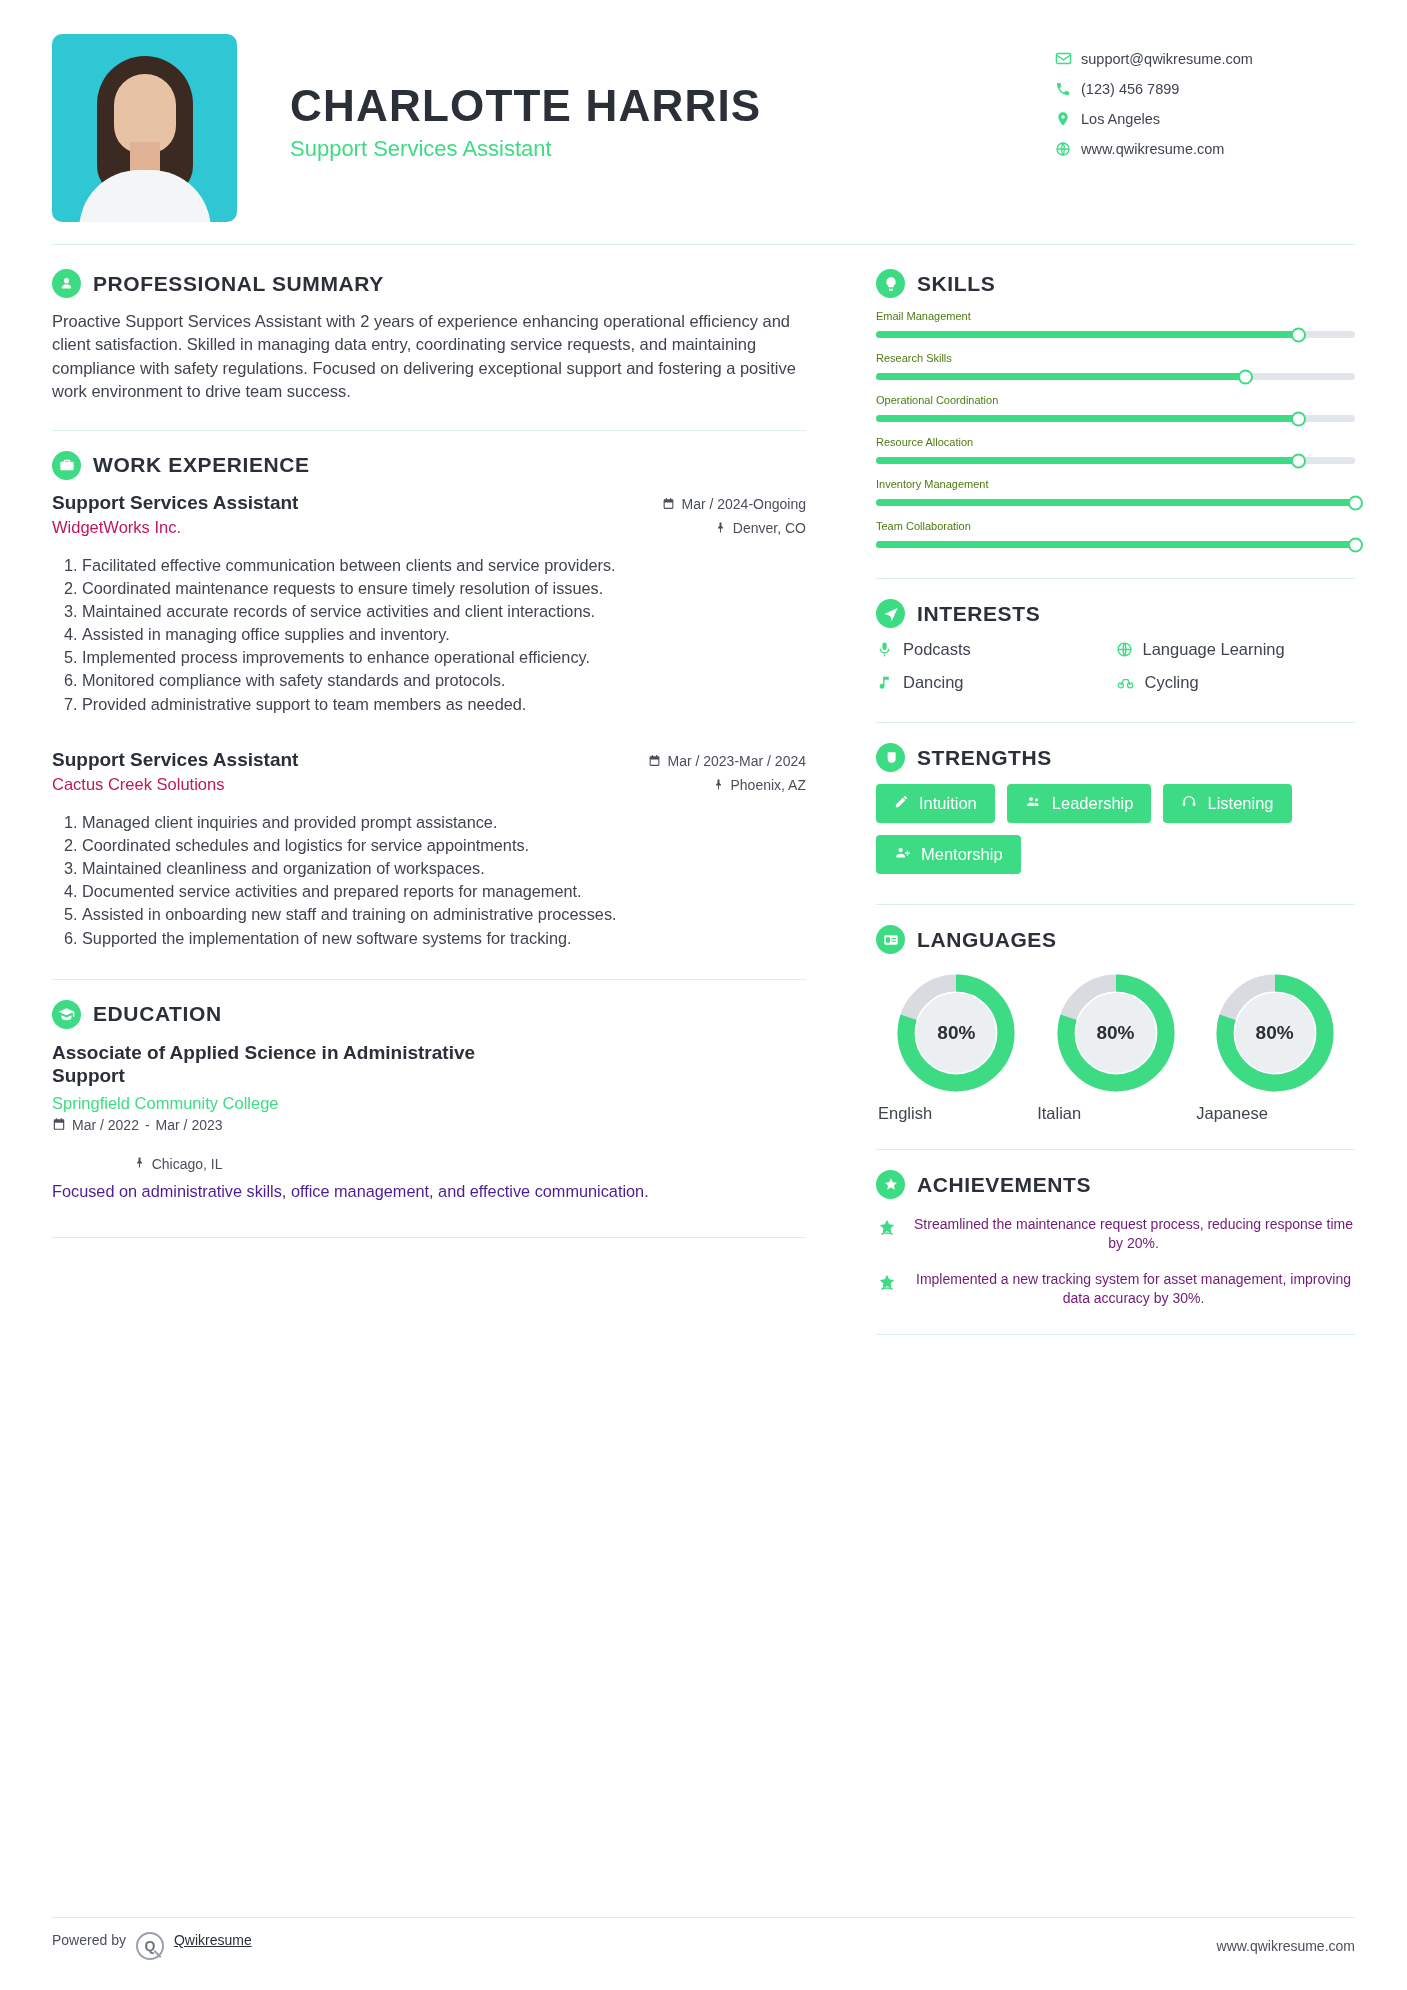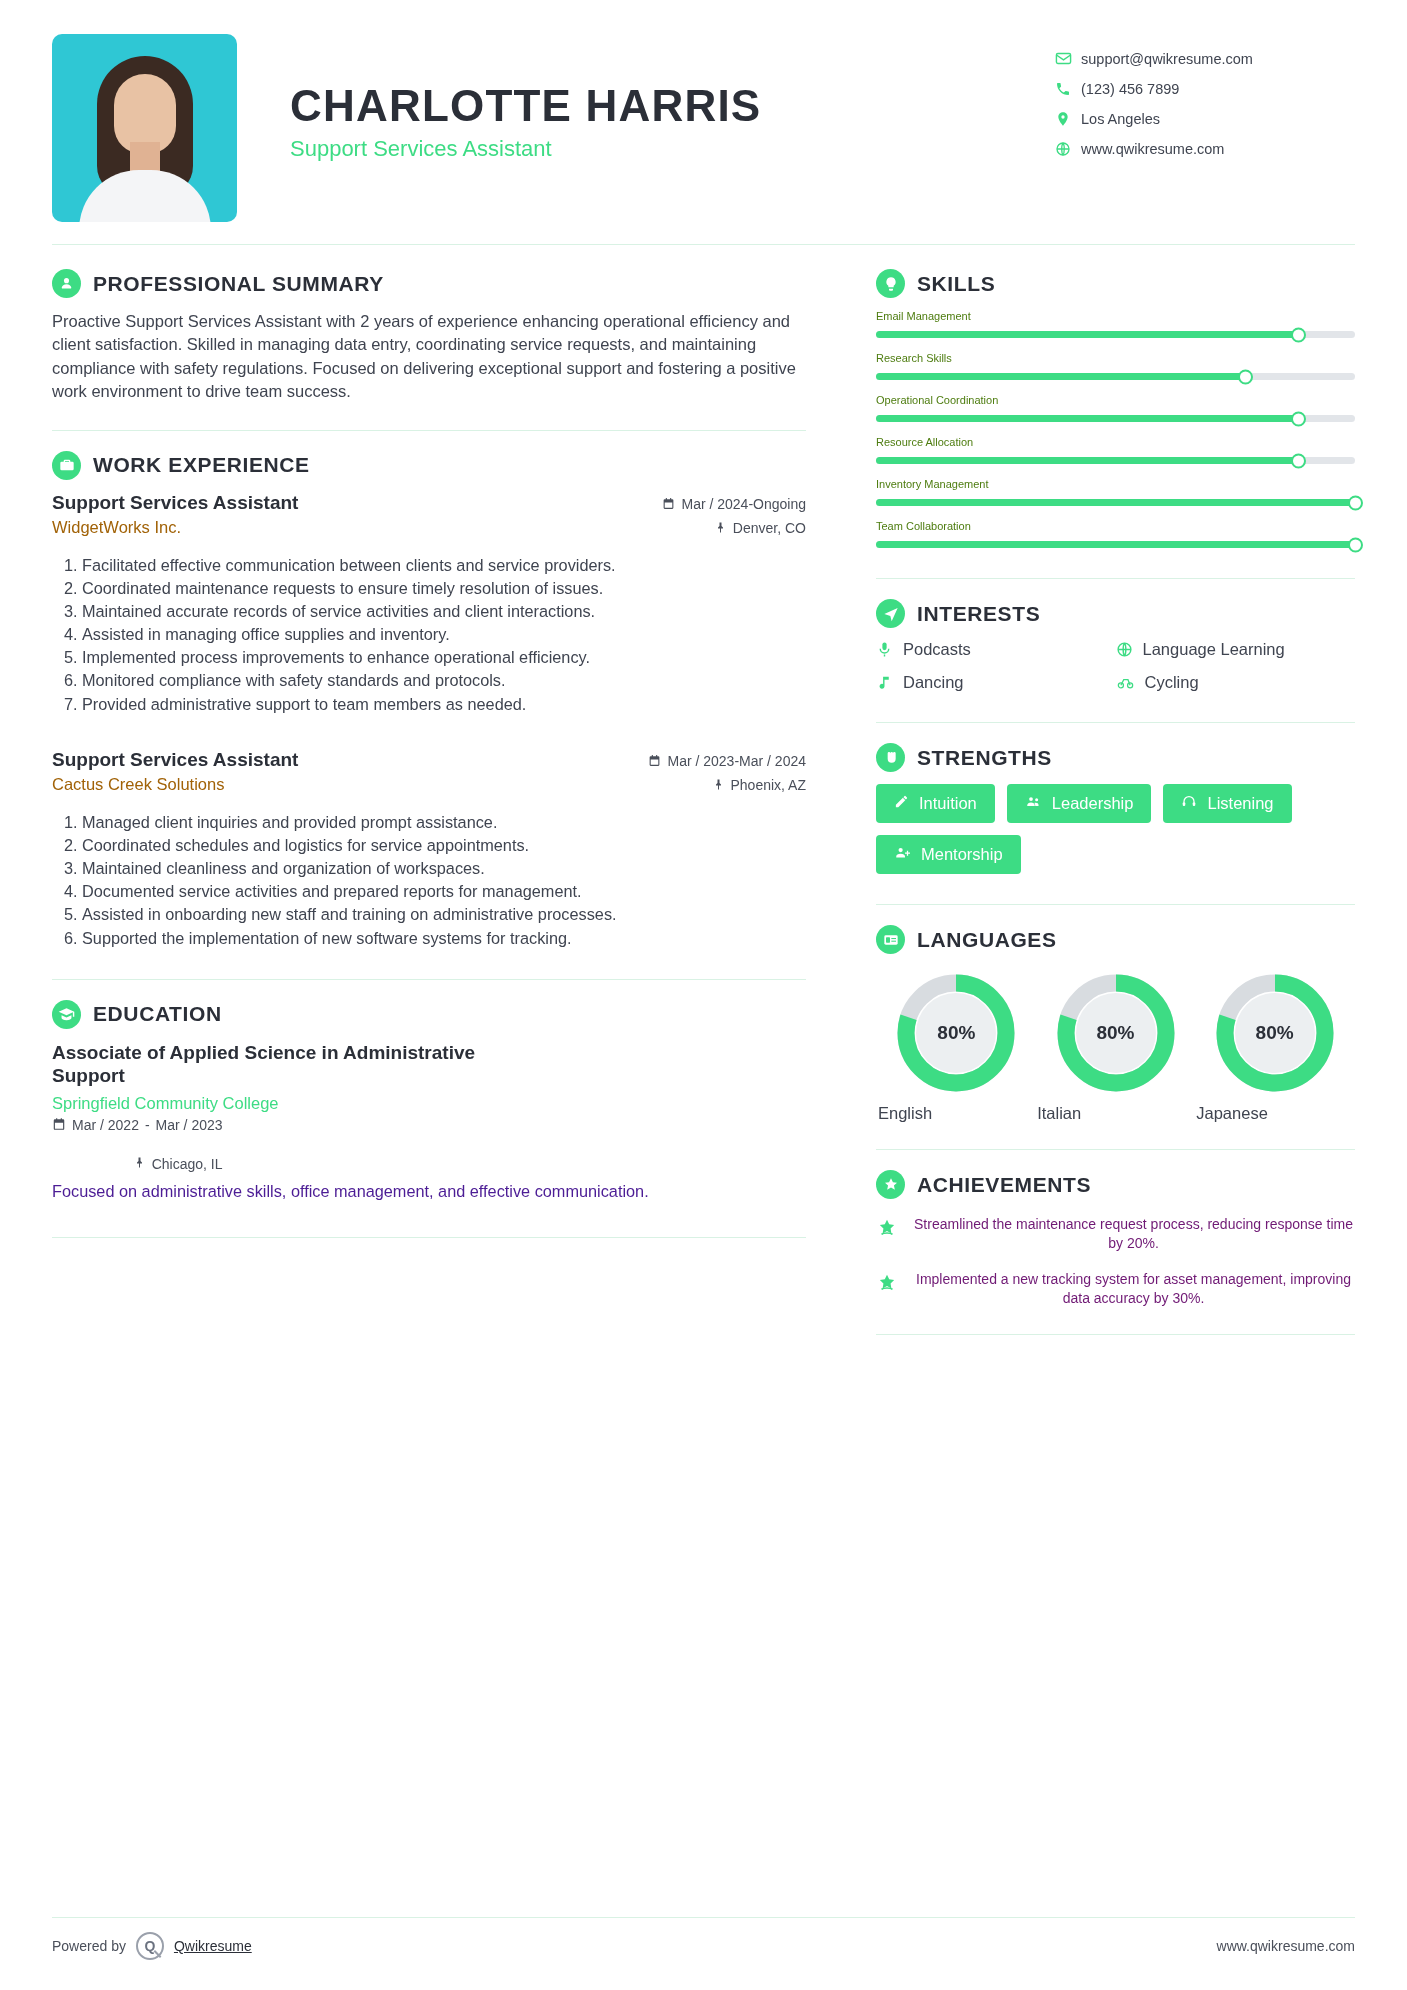--- a/index.html
+++ b/index.html
@@ -171,21 +171,21 @@
     align-items: flex-start;
   }
   .job-role {
     font-size: 19px;
     font-weight: bold;
     color: #2b2f38;
     margin: 0 0 4px 0;
   }
   .job-company {
     font-size: 16.5px;
-    color: #a16207;
+    color: #be185d;
     margin: 0;
   }
   .job-meta {
     text-align: right;
     font-size: 14px;
     color: #4a4f5a;
     padding-top: 4px;
     white-space: nowrap;
   }
   .job-meta div { margin-bottom: 8px; display: flex; align-items: center; justify-content: flex-end; gap: 6px;}
@@ -338,21 +338,20 @@
     left: 52px; right: 52px;
     bottom: 30px;
     display: flex;
     align-items: center;
     justify-content: space-between;
     font-size: 14px;
     color: #4a4f5a;
   }
   .footer .brand {
     display: flex;
-    align-items: center;
     gap: 10px;
   }
   .footer .logo {
     width: 28px; height: 28px;
     border: 2px solid #9aa0ab;
     border-radius: 50%;
     display: flex; align-items: center; justify-content: center;
     font-size: 14px; color: #6b7280; font-weight: bold;
     position: relative;
   }

